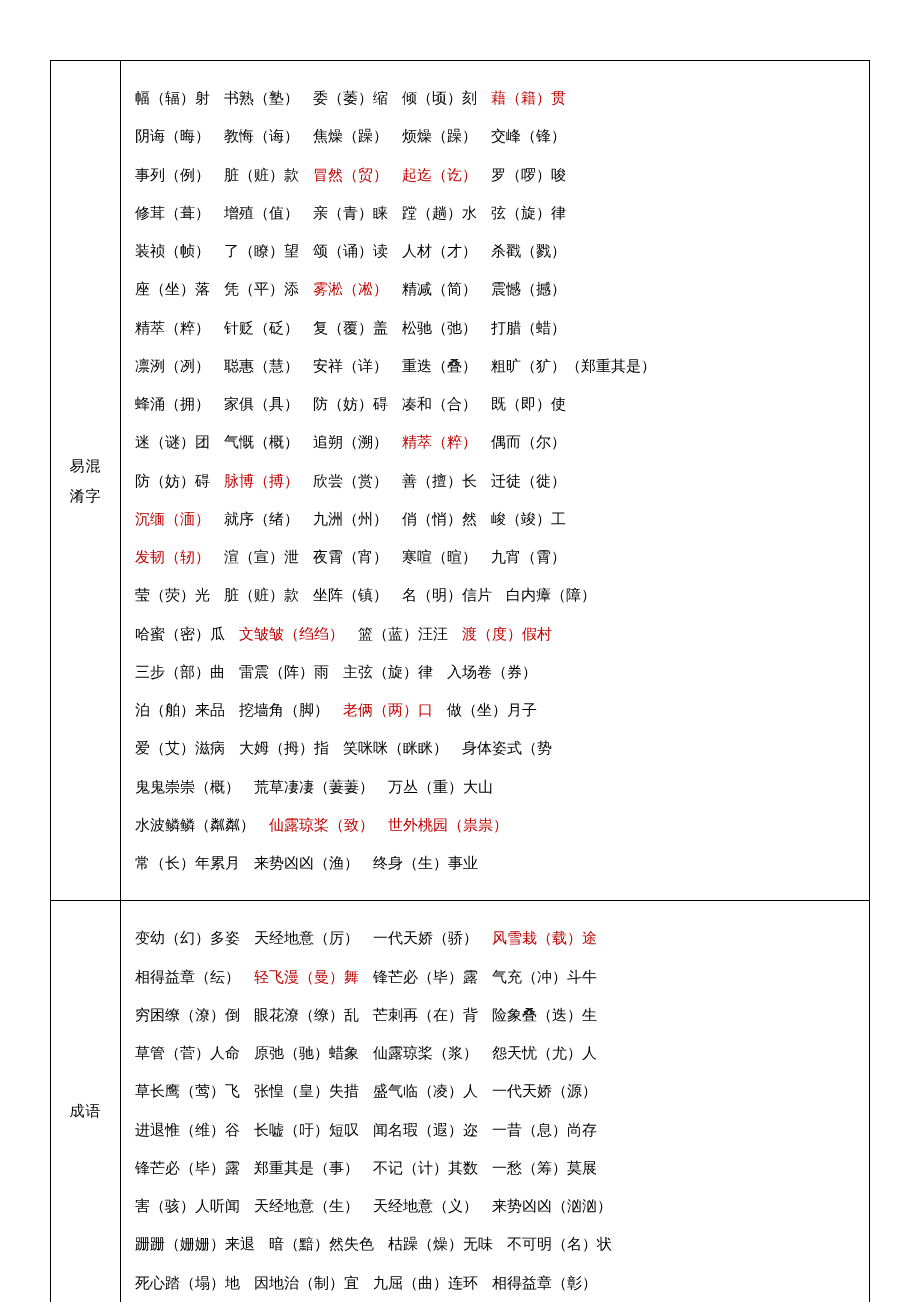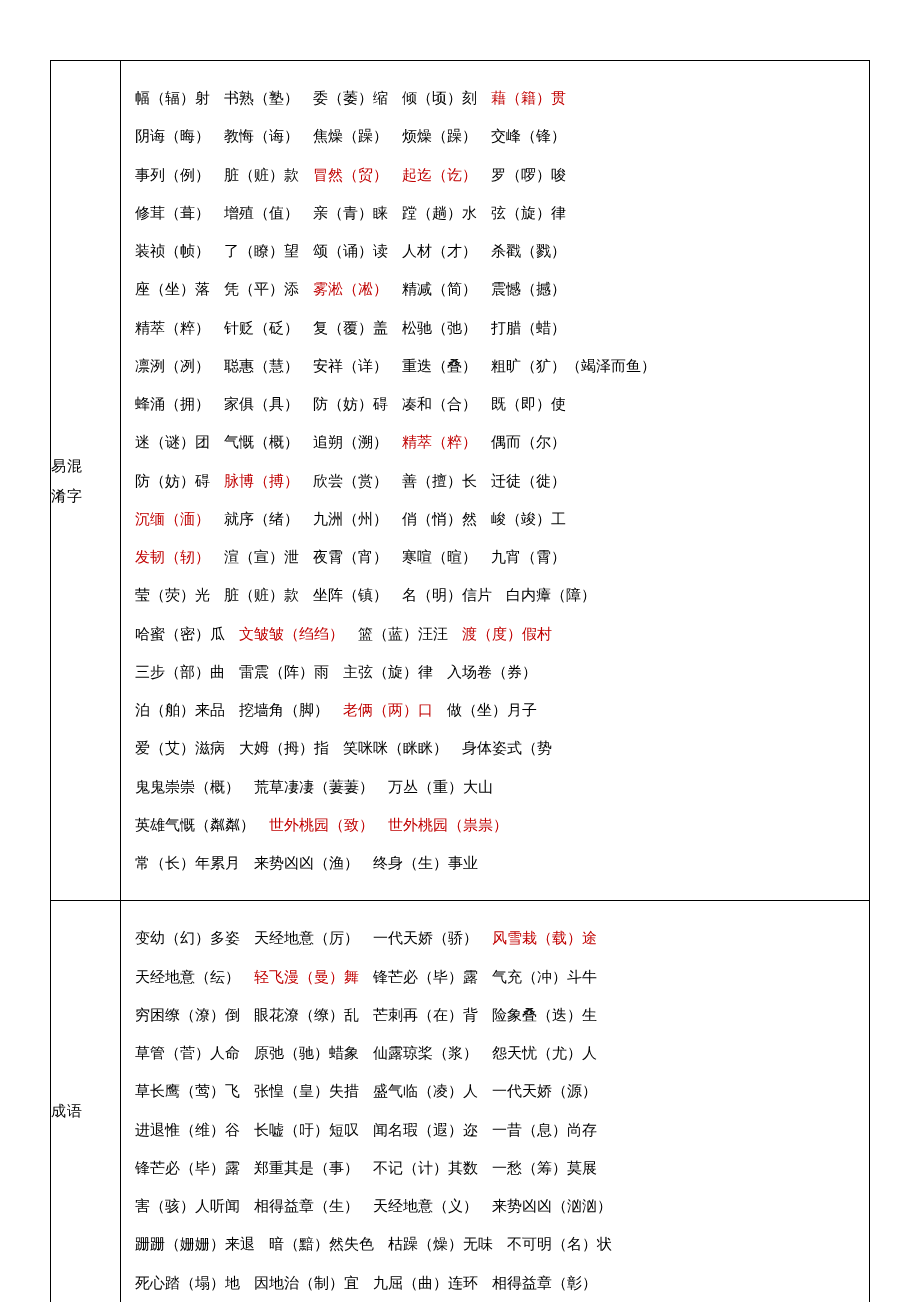--- a/index.html
+++ b/index.html
@@ -20,21 +20,21 @@
     table-layout: fixed;
   }
   td {
     border: 1px solid #000;
     vertical-align: middle;
     padding: 0;
     margin-top: 28px;
   }
   td.label {
     width: 70px;
-    text-align: left;
+    text-align: center;
     line-height: 2;
     letter-spacing: 1px;
   }
   td.content {
     padding: 18px 10px 18px 14px;
   }
   .line {
     line-height: 2.55;
     white-space: normal;
   }
@@ -60,46 +60,46 @@
         <tr>
           <td class="label"><span>易混</span><br><span>淆字</span></td>
           <td class="content">
             <div class="line"><span class="seg black">幅（辐）射</span><span class="seg black">书熟（塾）</span><span class="seg black">委（萎）缩</span><span class="seg black">倾（顷）刻</span><span class="seg red">藉（籍）贯</span></div>
             <div class="line"><span class="seg black">阴诲（晦）</span><span class="seg black">教悔（诲）</span><span class="seg black">焦燥（躁）</span><span class="seg black">烦燥（躁）</span><span class="seg black">交峰（锋）</span></div>
             <div class="line"><span class="seg black">事列（例）</span><span class="seg black">脏（赃）款</span><span class="seg red">冒然（贸）</span><span class="seg red">起迄（讫）</span><span class="seg black">罗（啰）唆</span></div>
             <div class="line"><span class="seg black">修茸（葺）</span><span class="seg black">增殖（值）</span><span class="seg black">亲（青）睐</span><span class="seg black">蹚（趟）水</span><span class="seg black">弦（旋）律</span></div>
             <div class="line"><span class="seg black">装祯（帧）</span><span class="seg black">了（瞭）望</span><span class="seg black">颂（诵）读</span><span class="seg black">人材（才）</span><span class="seg black">杀戳（戮）</span></div>
             <div class="line"><span class="seg black">座（坐）落</span><span class="seg black">凭（平）添</span><span class="seg red">雾淞（凇）</span><span class="seg black">精减（简）</span><span class="seg black">震憾（撼）</span></div>
             <div class="line"><span class="seg black">精萃（粹）</span><span class="seg black">针贬（砭）</span><span class="seg black">复（覆）盖</span><span class="seg black">松驰（弛）</span><span class="seg black">打腊（蜡）</span></div>
-            <div class="line"><span class="seg black">凛洌（冽）</span><span class="seg black">聪惠（慧）</span><span class="seg black">安祥（详）</span><span class="seg black">重迭（叠）</span><span class="seg black">粗旷（犷）（竭泽而鱼）</span></div>
+            <div class="line"><span class="seg black">凛洌（冽）</span><span class="seg black">聪惠（慧）</span><span class="seg black">安祥（详）</span><span class="seg black">重迭（叠）</span><span class="seg black">粗旷（犷）（郑重其是）</span></div>
             <div class="line"><span class="seg black">蜂涌（拥）</span><span class="seg black">家俱（具）</span><span class="seg black">防（妨）碍</span><span class="seg black">凑和（合）</span><span class="seg black">既（即）使</span></div>
             <div class="line"><span class="seg black">迷（谜）团</span><span class="seg black">气慨（概）</span><span class="seg black">追朔（溯）</span><span class="seg red">精萃（粹）</span><span class="seg black">偶而（尔）</span></div>
             <div class="line"><span class="seg black">防（妨）碍</span><span class="seg red">脉博（搏）</span><span class="seg black">欣尝（赏）</span><span class="seg black">善（擅）长</span><span class="seg black">迁徒（徙）</span></div>
             <div class="line"><span class="seg red">沉缅（湎）</span><span class="seg black">就序（绪）</span><span class="seg black">九洲（州）</span><span class="seg black">俏（悄）然</span><span class="seg black">峻（竣）工</span></div>
             <div class="line"><span class="seg red">发韧（轫）</span><span class="seg black">渲（宣）泄</span><span class="seg black">夜霄（宵）</span><span class="seg black">寒喧（暄）</span><span class="seg black">九宵（霄）</span></div>
             <div class="line"><span class="seg black">莹（荧）光</span><span class="seg black">脏（赃）款</span><span class="seg black">坐阵（镇）</span><span class="seg black">名（明）信片</span><span class="seg black">白内瘴（障）</span></div>
             <div class="line"><span class="seg black">哈蜜（密）瓜</span><span class="seg red">文皱皱（绉绉）</span><span class="seg black">篮（蓝）汪汪</span><span class="seg red">渡（度）假村</span></div>
             <div class="line"><span class="seg black">三步（部）曲</span><span class="seg black">雷震（阵）雨</span><span class="seg black">主弦（旋）律</span><span class="seg black">入场卷（券）</span></div>
             <div class="line"><span class="seg black">泊（舶）来品</span><span class="seg black">挖墙角（脚）</span><span class="seg red">老俩（两）口</span><span class="seg black">做（坐）月子</span></div>
             <div class="line"><span class="seg black">爱（艾）滋病</span><span class="seg black">大姆（拇）指</span><span class="seg black">笑咪咪（眯眯）</span><span class="seg black">身体姿式（势</span></div>
             <div class="line"><span class="seg black">鬼鬼崇崇（概）</span><span class="seg black">荒草凄凄（萋萋）</span><span class="seg black">万丛（重）大山</span></div>
-            <div class="line"><span class="seg black">英雄气慨（粼粼）</span><span class="seg red">世外桃园（致）</span><span class="seg red">世外桃园（祟祟）</span></div>
+            <div class="line"><span class="seg black">水波鳞鳞（粼粼）</span><span class="seg red">仙露琼桨（致）</span><span class="seg red">世外桃园（祟祟）</span></div>
             <div class="line"><span class="seg black">常（长）年累月</span><span class="seg black">来势凶凶（渔）</span><span class="seg black">终身（生）事业</span></div>
           </td>
         </tr>
         <tr>
           <td class="label"><span>成语</span></td>
           <td class="content">
             <div class="line"><span class="seg black">变幼（幻）多姿</span><span class="seg black">天经地意（厉）</span><span class="seg black">一代天娇（骄）</span><span class="seg red">风雪栽（载）途</span></div>
-            <div class="line"><span class="seg black">天经地意（纭）</span><span class="seg red">轻飞漫（曼）舞</span><span class="seg black">锋芒必（毕）露</span><span class="seg black">气充（冲）斗牛</span></div>
+            <div class="line"><span class="seg black">相得益章（纭）</span><span class="seg red">轻飞漫（曼）舞</span><span class="seg black">锋芒必（毕）露</span><span class="seg black">气充（冲）斗牛</span></div>
             <div class="line"><span class="seg black">穷困缭（潦）倒</span><span class="seg black">眼花潦（缭）乱</span><span class="seg black">芒刺再（在）背</span><span class="seg black">险象叠（迭）生</span></div>
             <div class="line"><span class="seg black">草管（菅）人命</span><span class="seg black">原弛（驰）蜡象</span><span class="seg black">仙露琼桨（浆）</span><span class="seg black">怨天忧（尤）人</span></div>
             <div class="line"><span class="seg black">草长鹰（莺）飞</span><span class="seg black">张惶（皇）失措</span><span class="seg black">盛气临（凌）人</span><span class="seg black">一代天娇（源）</span></div>
             <div class="line"><span class="seg black">进退惟（维）谷</span><span class="seg black">长嘘（吁）短叹</span><span class="seg black">闻名瑕（遐）迩</span><span class="seg black">一昔（息）尚存</span></div>
             <div class="line"><span class="seg black">锋芒必（毕）露</span><span class="seg black">郑重其是（事）</span><span class="seg black">不记（计）其数</span><span class="seg black">一愁（筹）莫展</span></div>
-            <div class="line"><span class="seg black">害（骇）人听闻</span><span class="seg black">相得益章（生）</span><span class="seg black">天经地意（义）</span><span class="seg black">来势凶凶（汹汹）</span></div>
+            <div class="line"><span class="seg black">害（骇）人听闻</span><span class="seg black">天经地意（生）</span><span class="seg black">天经地意（义）</span><span class="seg black">来势凶凶（汹汹）</span></div>
             <div class="line"><span class="seg black">跚跚（姗姗）来退</span><span class="seg black">暗（黯）然失色</span><span class="seg black">枯躁（燥）无味</span><span class="seg black">不可明（名）状</span></div>
             <div class="line"><span class="seg black">死心踏（塌）地</span><span class="seg black">因地治（制）宜</span><span class="seg black">九屈（曲）连环</span><span class="seg black">相得益章（彰）</span></div>
           </td>
         </tr>
       </tbody>
   </table>
 </div>
 
 </body></html>

